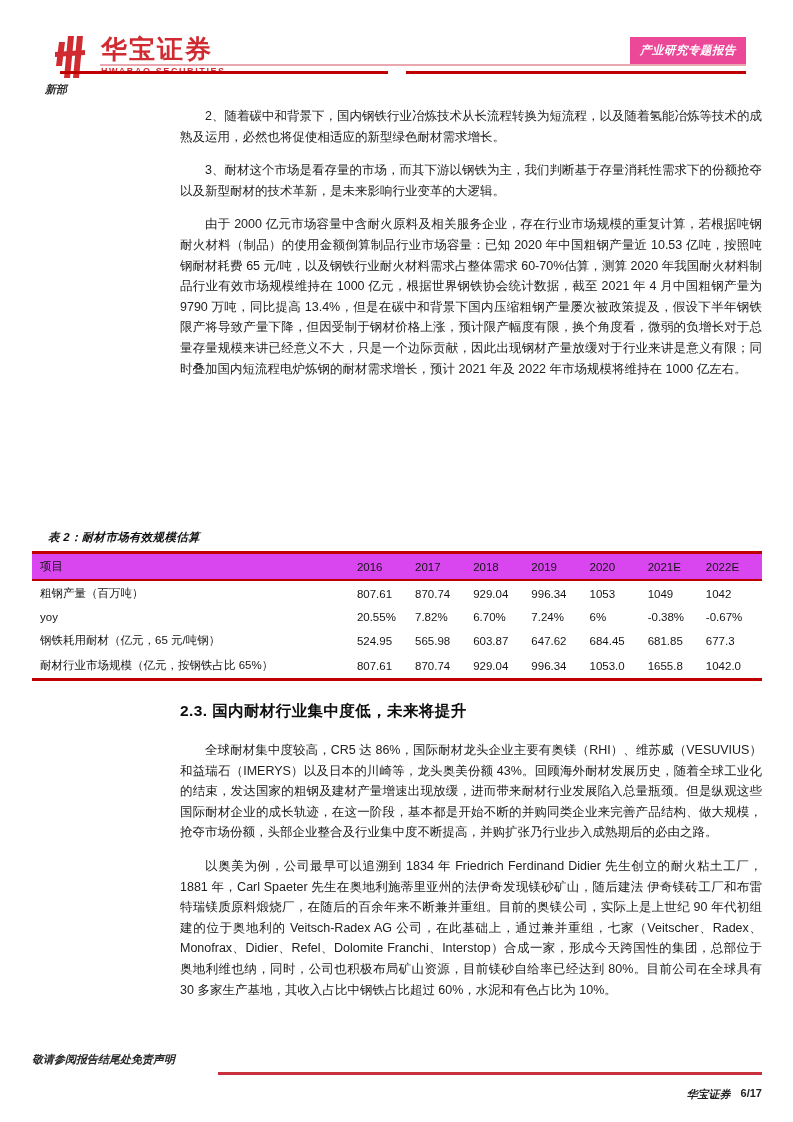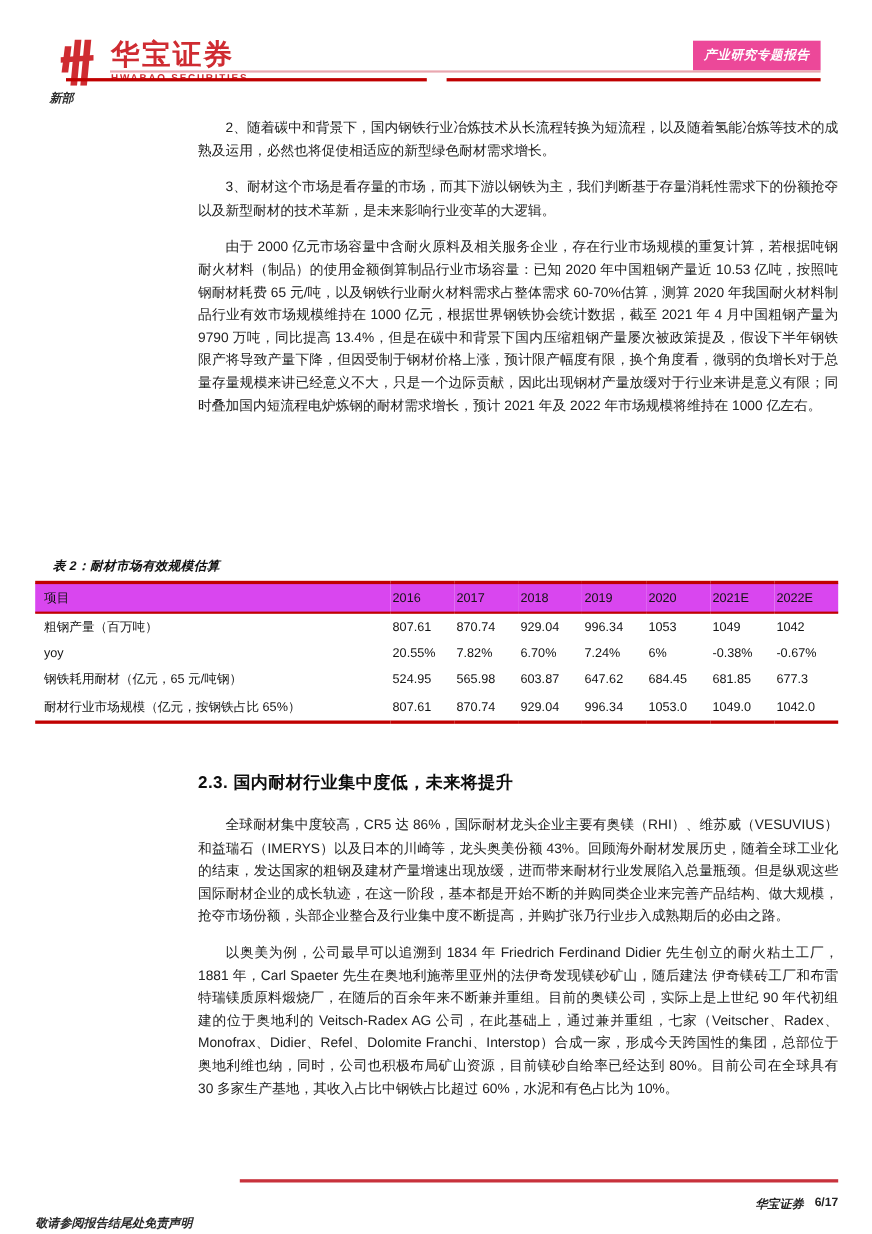--- a/index.html
+++ b/index.html
@@ -46,21 +46,21 @@
 
   
   .content { position: absolute; left: 180px; top: 106px; width: 582px; }
   .para {
     font-size: 12.5px; line-height: 20.6px; text-align: justify;
     text-indent: 2em; color: #212121; margin-bottom: 13px;
     font-family: "Liberation Sans", "DejaVu Sans", sans-serif;
   }
 
   
-  .table-wrap { position: absolute; left: 32px; top: 507px; width: 730px; }
+  .table-wrap { position: absolute; left: 32px; top: 530px; width: 730px; }
   .table-title {
     font-size: 11.5px; font-weight: 700; font-style: italic; color: #111111;
     margin-left: 16px; margin-bottom: 6px; letter-spacing: 0.3px;
   }
   table.est { width: 100%; border-collapse: collapse; border-top: 3px solid #c00000; border-bottom: 3px solid #c00000; }
   table.est thead tr { background: #d946ef; border-bottom: 2.5px solid #c00000; }
   table.est th, table.est td {
     font-size: 11.5px; font-weight: 400; text-align: left;
     padding: 5px 2px 5px 2px; color: #141414; white-space: nowrap;
   }
@@ -74,21 +74,21 @@
 
   
   .section-heading {
     position: absolute; left: 180px; top: 701px; width: 582px;
     font-size: 15.5px; font-weight: 800; color: #0d0d0d; letter-spacing: 0.4px;
   }
   .content2 { position: absolute; left: 180px; top: 740px; width: 582px; }
 
   
   .footer-disclaimer {
-    position: absolute; left: 32px; top: 1104px;
+    position: absolute; left: 32px; top: 1052px;
     font-size: 11px; font-weight: 600; font-style: italic; color: #2a2a2a;
   }
   .footer-line { position: absolute; left: 218px; top: 1072px; width: 544px; height: 2.5px; background: #c8323c; }
   .footer-right {
     position: absolute; right: 31px; top: 1087px;
     font-size: 11px; color: #222222; display: flex; gap: 10px;
   }
   .footer-brand { font-weight: 600; font-style: italic; }
   .footer-page { font-weight: 700; }
 </style>
@@ -170,21 +170,21 @@
           <td>681.85</td>
           <td>677.3</td>
         </tr>
         <tr>
           <td>耐材行业市场规模（亿元，按钢铁占比 65%）</td>
           <td>807.61</td>
           <td>870.74</td>
           <td>929.04</td>
           <td>996.34</td>
           <td>1053.0</td>
-          <td>1049.0</td>
+          <td>1655.8</td>
           <td>1042.0</td>
         </tr>
       </tbody>
     </table>
   </div>
 
   <div class="section-heading">2.3. 国内耐材行业集中度低，未来将提升</div>
   <div class="content2">
     <p class="para">全球耐材集中度较高，CR5 达 86%，国际耐材龙头企业主要有奥镁（RHI）、维苏威（VESUVIUS）和益瑞石（IMERYS）以及日本的川崎等，龙头奥美份额 43%。回顾海外耐材发展历史，随着全球工业化的结束，发达国家的粗钢及建材产量增速出现放缓，进而带来耐材行业发展陷入总量瓶颈。但是纵观这些国际耐材企业的成长轨迹，在这一阶段，基本都是开始不断的并购同类企业来完善产品结构、做大规模，抢夺市场份额，头部企业整合及行业集中度不断提高，并购扩张乃行业步入成熟期后的必由之路。</p>
     <p class="para">以奥美为例，公司最早可以追溯到 1834 年 Friedrich Ferdinand Didier 先生创立的耐火粘土工厂，1881 年，Carl Spaeter 先生在奥地利施蒂里亚州的法伊奇发现镁砂矿山，随后建法 伊奇镁砖工厂和布雷特瑞镁质原料煅烧厂，在随后的百余年来不断兼并重组。目前的奥镁公司，实际上是上世纪 90 年代初组建的位于奥地利的 Veitsch-Radex AG 公司，在此基础上，通过兼并重组，七家（Veitscher、Radex、Monofrax、Didier、Refel、Dolomite Franchi、Interstop）合成一家，形成今天跨国性的集团，总部位于奥地利维也纳，同时，公司也积极布局矿山资源，目前镁砂自给率已经达到 80%。目前公司在全球具有 30 多家生产基地，其收入占比中钢铁占比超过 60%，水泥和有色占比为 10%。</p>

